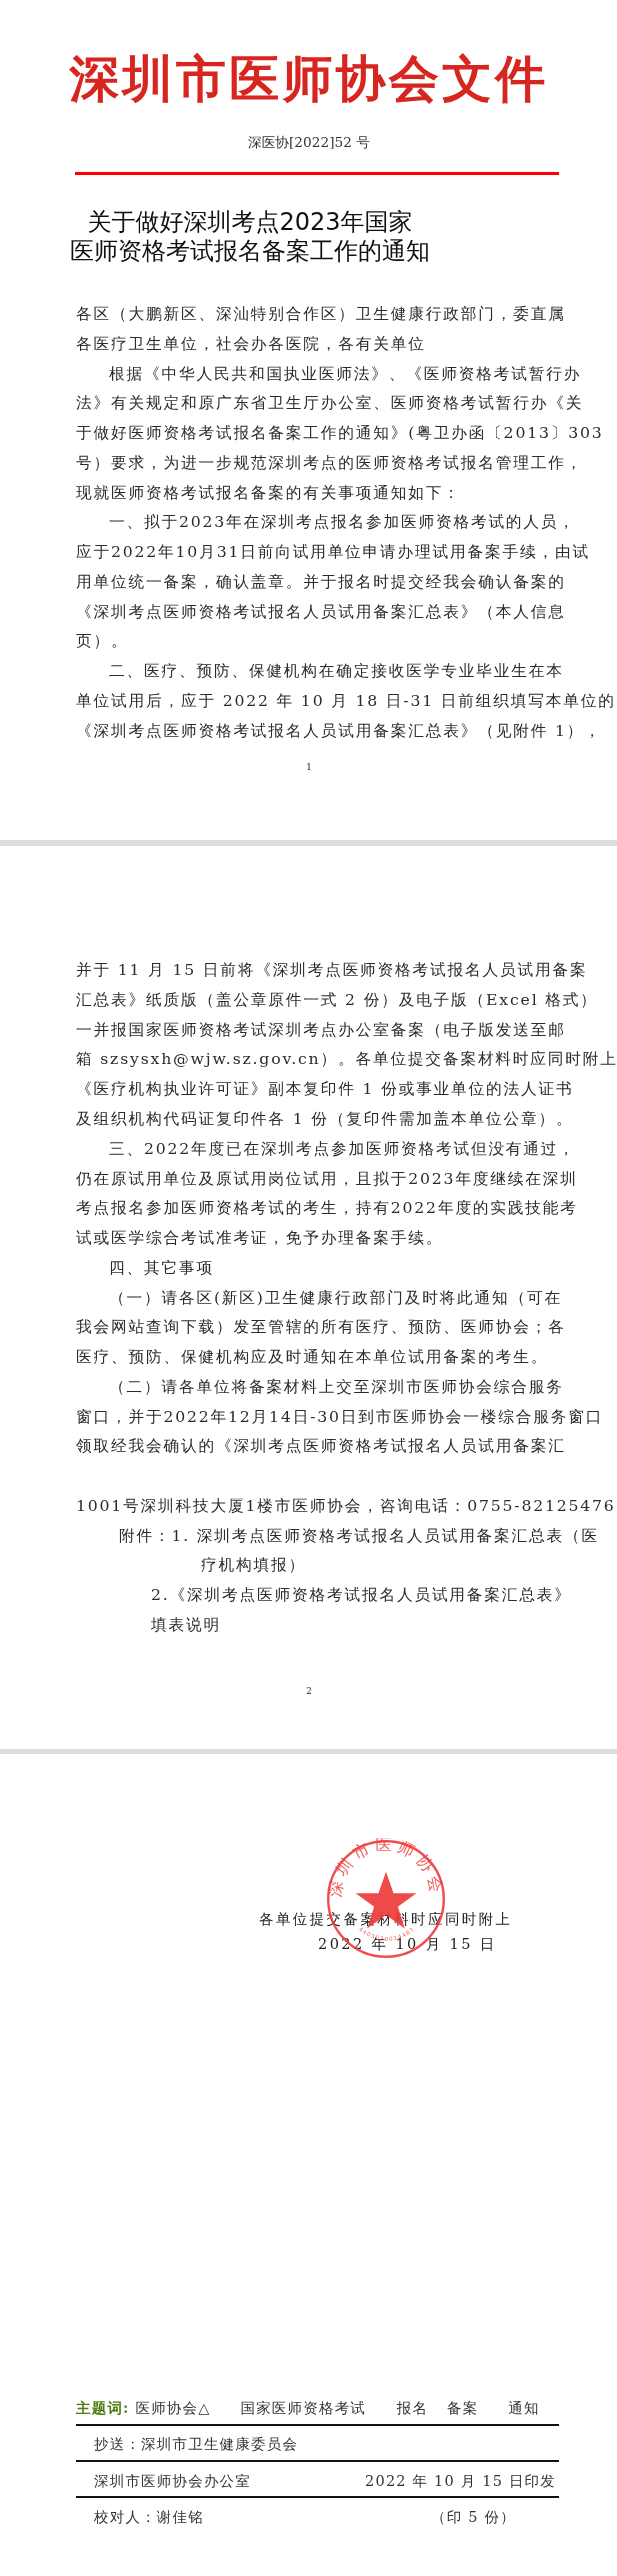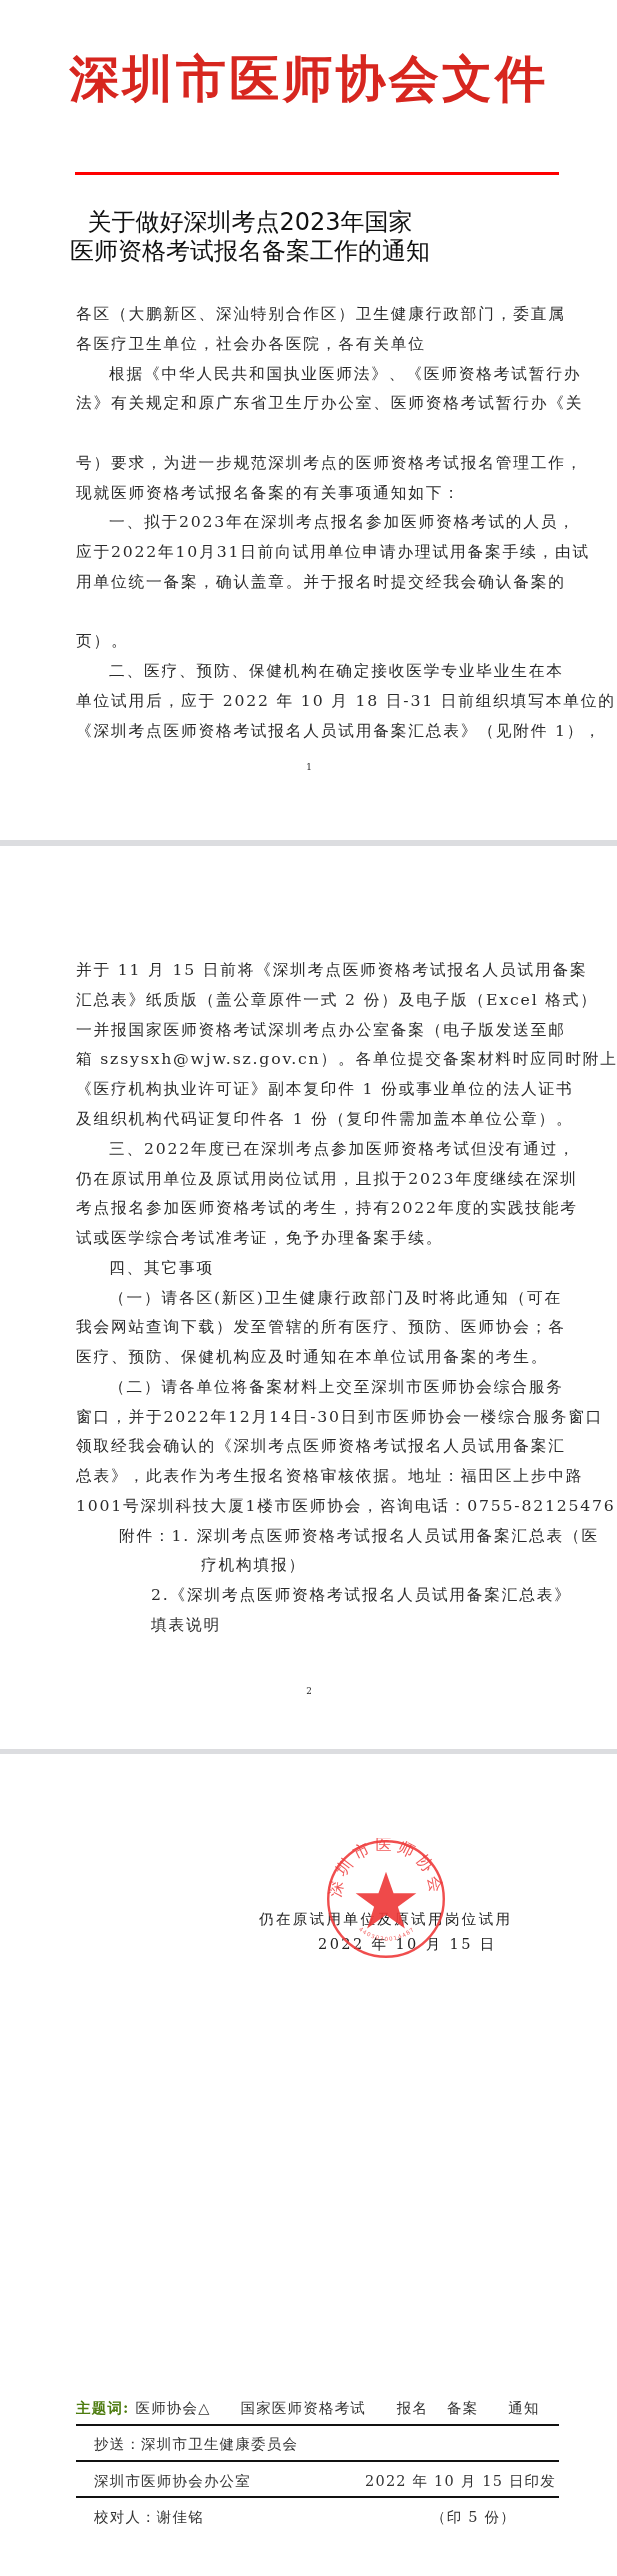--- a/index.html
+++ b/index.html
@@ -27,33 +27,36 @@
   .ft { left: 76px; width: 494px; font-size: 14.5px; color: #333; letter-spacing: 1.2px; line-height: 19.3px; }
   .ft-rule { left: 76px; width: 483px; height: 1.6px; background: #111; }
   .ft-label { font-weight: bold; color: #4d7c0f; }
   .ft-right { position: absolute; right: 0; top: 0; }
 </style>
 </head>
 <body>
 
 <div class="page page1">
   <div class="abs masthead">深圳市医师协会文件</div>
+  <div class="abs docno">深医协[2022]52 号</div>
   <div class="abs redrule"></div>
   <div class="abs title l1">关于做好深圳考点2023年国家</div>
   <div class="abs title l2">医师资格考试报名备案工作的通知</div>
 
   <div class="abs line" style="top:304px">各区（大鹏新区、深汕特别合作区）卫生健康行政部门，委直属</div>
   <div class="abs line" style="top:334px">各医疗卫生单位，社会办各医院，各有关单位</div>
   <div class="abs line ind" style="top:364px">根据《中华人民共和国执业医师法》、《医师资格考试暂行办</div>
   <div class="abs line" style="top:393px">法》有关规定和原广东省卫生厅办公室、医师资格考试暂行办《关</div>
+  <div class="abs line" style="top:423px">于做好医师资格考试报名备案工作的通知》(粤卫办函〔2013〕303</div>
   <div class="abs line" style="top:453px">号）要求，为进一步规范深圳考点的医师资格考试报名管理工作，</div>
   <div class="abs line" style="top:483px">现就医师资格考试报名备案的有关事项通知如下：</div>
   <div class="abs line ind" style="top:512px">一、拟于2023年在深圳考点报名参加医师资格考试的人员，</div>
   <div class="abs line" style="top:542px">应于2022年10月31日前向试用单位申请办理试用备案手续，由试</div>
   <div class="abs line" style="top:572px">用单位统一备案，确认盖章。并于报名时提交经我会确认备案的</div>
+  <div class="abs line" style="top:602px">《深圳考点医师资格考试报名人员试用备案汇总表》（本人信息</div>
   <div class="abs line" style="top:631px">页）。</div>
   <div class="abs line ind" style="top:661px">二、医疗、预防、保健机构在确定接收医学专业毕业生在本</div>
   <div class="abs line" style="top:691px">单位试用后，应于 2022 年 10 月 18 日-31 日前组织填写本单位的</div>
   <div class="abs line" style="top:721px">《深圳考点医师资格考试报名人员试用备案汇总表》（见附件 1），</div>
 
   <div class="abs pagenum" style="top:762px">1</div>
 </div>
 
 <div class="page page2">
   <div class="abs line" style="top:114px">并于 11 月 15 日前将《深圳考点医师资格考试报名人员试用备案</div>
@@ -66,35 +69,34 @@
   <div class="abs line" style="top:323px">仍在原试用单位及原试用岗位试用，且拟于2023年度继续在深圳</div>
   <div class="abs line" style="top:352px">考点报名参加医师资格考试的考生，持有2022年度的实践技能考</div>
   <div class="abs line" style="top:382px">试或医学综合考试准考证，免予办理备案手续。</div>
   <div class="abs line ind" style="top:412px">四、其它事项</div>
   <div class="abs line ind" style="top:442px">（一）请各区(新区)卫生健康行政部门及时将此通知（可在</div>
   <div class="abs line" style="top:471px">我会网站查询下载）发至管辖的所有医疗、预防、医师协会；各</div>
   <div class="abs line" style="top:501px">医疗、预防、保健机构应及时通知在本单位试用备案的考生。</div>
   <div class="abs line ind" style="top:531px">（二）请各单位将备案材料上交至深圳市医师协会综合服务</div>
   <div class="abs line" style="top:561px">窗口，并于2022年12月14日-30日到市医师协会一楼综合服务窗口</div>
   <div class="abs line" style="top:590px">领取经我会确认的《深圳考点医师资格考试报名人员试用备案汇</div>
-  <div class="abs line" style="top:620px">总表》，此表作为考生报名资格审核依据。地址：福田区上步中路</div>
   <div class="abs line" style="top:650px">1001号深圳科技大厦1楼市医师协会，咨询电话：0755-82125476。</div>
 
   <div class="abs line" style="top:680px; left:119px">
     <span>附件：</span><span>1. 深圳考点医师资格考试报名人员试用备案汇总表（医</span>
   </div>
   <div class="abs line att-cont" style="top:709px">疗机构填报）</div>
   <div class="abs line att-2" style="top:739px">2.《深圳考点医师资格考试报名人员试用备案汇总表》</div>
   <div class="abs line att-2" style="top:769px">填表说明</div>
 
   <div class="abs pagenum" style="top:840px">2</div>
 </div>
 
 <div class="page page3">
-  <div class="abs sig" style="left:259px; top:156px">仍在原试用单位及原试用岗位试用</div>
+  <div class="abs sig" style="left:259px; top:156px">各单位提交备案材料时应同时附上</div>
   <div class="abs sig" style="left:318px; top:181px">2022 年 10 月 15 日</div>
 
   <svg class="abs" style="left:325px; top:84px" width="122" height="122" viewBox="0 0 152 152">
     <defs>
       <path id="sealArc" d="M 22 86 A 56 56 0 1 1 130 86"></path>
       <path id="sealBottom" d="M 36 108 A 52 52 0 0 0 118 108"></path>
     </defs>
     <circle cx="76" cy="76" r="72" fill="none" stroke="#ee3b3b" stroke-width="3" opacity="0.9"></circle>
     <text font-family="DejaVu Sans, sans-serif" font-size="20" fill="#ee3b3b" opacity="0.85" letter-spacing="6">
       <textPath href="#sealArc" startOffset="50%" text-anchor="middle">深圳市医师协会</textPath>

